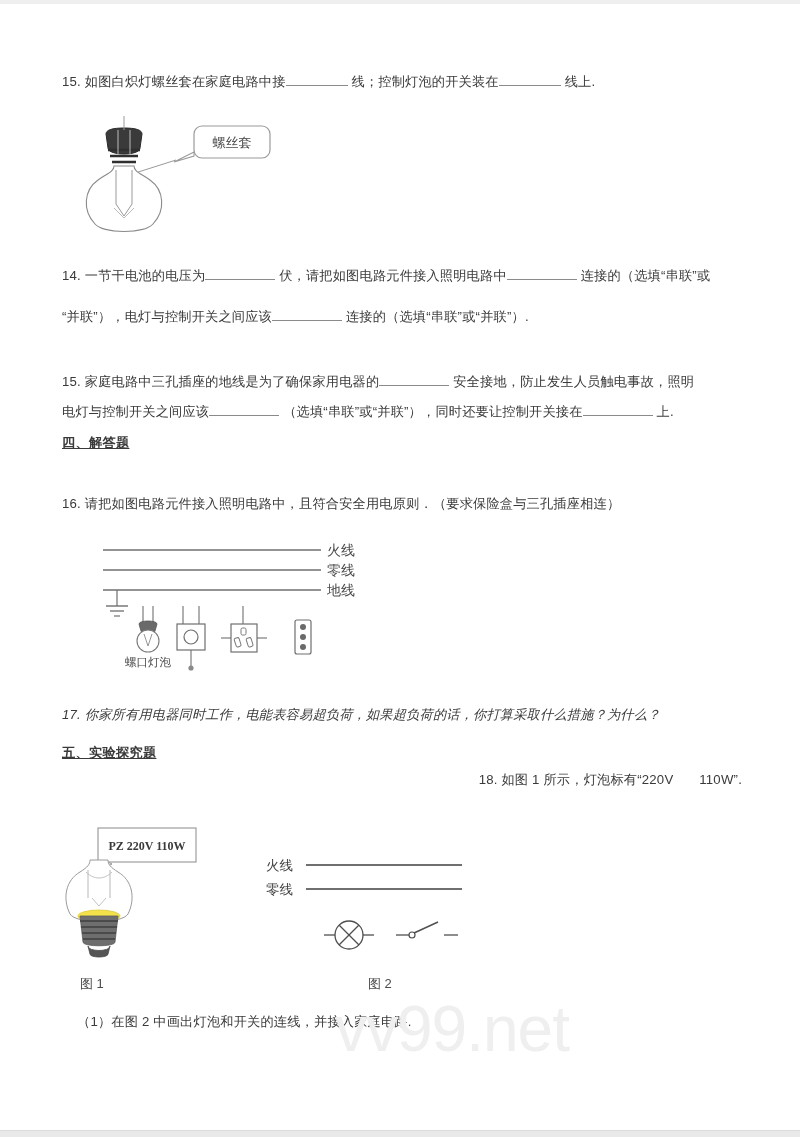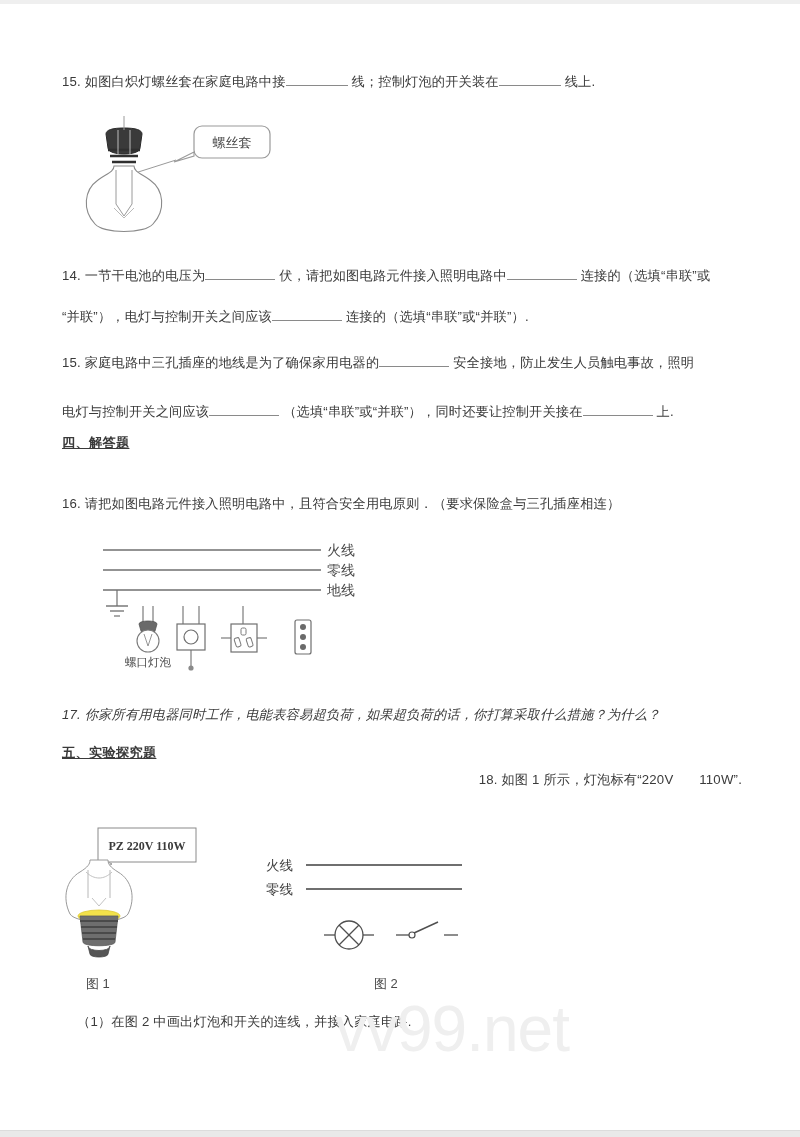--- a/index.html
+++ b/index.html
@@ -79,21 +79,20 @@
     user-select: none;
     font-family: "Liberation Sans", sans-serif;
   }
 
   
   .fig { position: absolute; text-decoration: underline; }
   .fig-caption {
     position: absolute;
     font-size: 13px;
     color: #4a4a4a;
-    margin-left: 6px;
   }
 </style>
 </head>
 <body>
 
 <div class="page">
 
   <div class="top-edge"></div>
 
   <div class="watermark">vv99.net</div>
@@ -134,21 +133,21 @@
     <span class="qnum">14.</span>
     <span>一节干电池的电压为</span><span class="blank b-md"></span>
     <span>伏，请把如图电路元件接入照明电路中</span><span class="blank b-md"></span>
     <span>连接的（选填“串联”或</span>
   </div>
   <div class="q" style="top:301px;">
     <span>“并联”），电灯与控制开关之间应该</span><span class="blank b-md"></span>
     <span>连接的（选填“串联”或“并联”）.</span>
   </div>
 
-  <div class="q" style="top:347px;">
+  <div class="q" style="top:366px;">
     <span class="qnum">15.</span>
     <span>家庭电路中三孔插座的地线是为了确保家用电器的</span><span class="blank b-md"></span>
     <span>安全接地，防止发生人员触电事故，照明</span>
   </div>
   <div class="q" style="top:396px;">
     <span>电灯与控制开关之间应该</span><span class="blank b-md"></span>
     <span>（选填“串联”或“并联”），同时还要让控制开关接在</span><span class="blank b-md"></span>
     <span>上.</span>
   </div>
 

